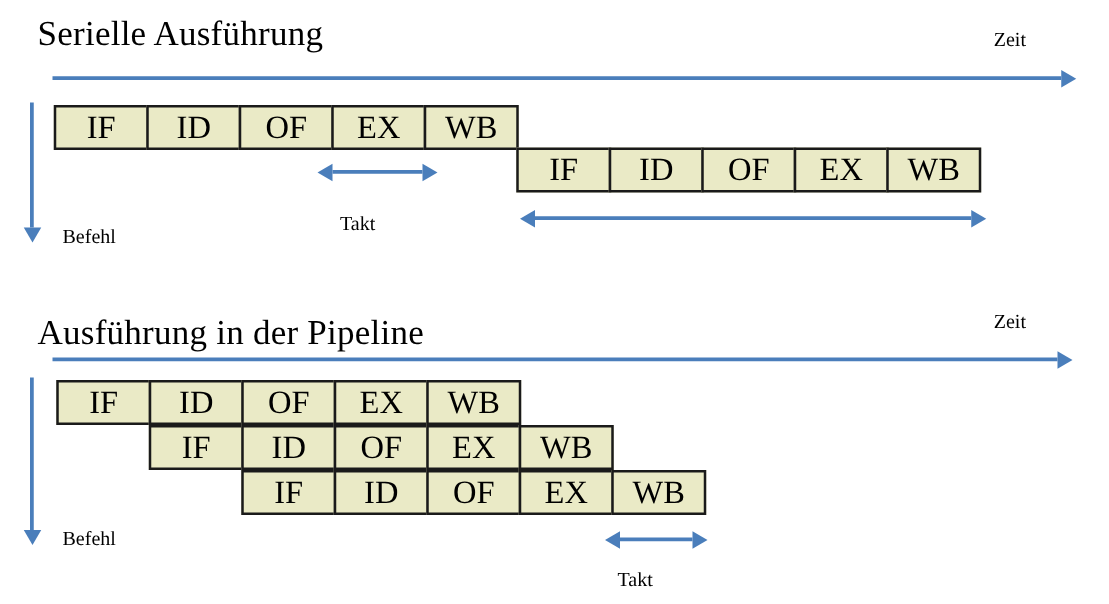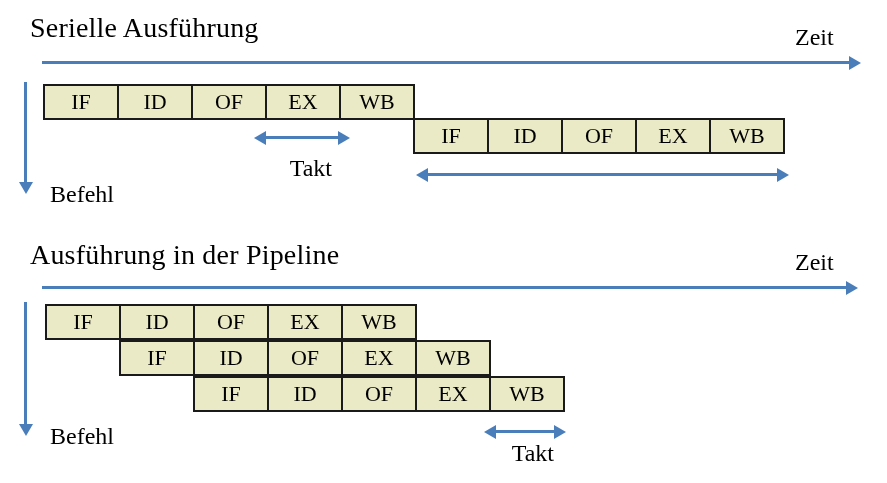--- a/index.html
+++ b/index.html
@@ -3,31 +3,31 @@
 <meta charset="utf-8">
 <style>
   html,body { margin:0; padding:0; background:#fff; }
   #canvas {
     position:relative; width:887px; height:483px; overflow:hidden;
     background:var(--background,#fff);
     font-family:Liberation Serif, serif;
     color:var(--text,#000);
   }
   .title { position:absolute; font-size:28px; letter-spacing:.2px; white-space:nowrap; }
-  .lbl   { position:absolute; font-size:24px; white-space:nowrap; }
-  .lbl.centered { text-align:right; }
+  .lbl   { position:absolute; font-size:16px; white-space:nowrap; }
+  .lbl.centered { text-align:left;margin-top:16px; }
 
   
   .prow { position:absolute; display:flex; }
   .cell {
     width:76px; height:36px; box-sizing:border-box; margin-left:-2px;
     border:2px solid var(--box-border,#1a1a1a);
     background:var(--box-fill,#eaeac6);
     display:flex; align-items:center; justify-content:center;
-    font-size:22px;
+    font-size:26px;
   }
   .cell:first-child { margin-left:0; }
 
   
   .h-arrow { position:absolute; height:3px; background:var(--accent-blue,#4a7ebb); }
   .head-e::after {
     content:''; position:absolute; right:-12px; top:50%; transform:translateY(-50%);
     border-style:solid; border-color:transparent; border-width:7px 0 7px 12px;
     border-left-color:var(--accent-blue,#4a7ebb);
   }
@@ -72,21 +72,21 @@
     <div class="cell">OF</div>
     <div class="cell">EX</div>
     <div class="cell">WB</div>
   </div>
 
   <div class="h-arrow head-e head-w" style="left:266px; top:136px; width:72px;"></div>
   <div class="lbl centered" style="left:272px; top:155px; width:60px;">Takt</div>
 
   <div class="h-arrow head-e head-w" style="left:428px; top:173px; width:349px;"></div>
 
-  <div class="title" style="left:30px; top:239px;">Ausführung in der Pipeline</div>
+  <div class="title" style="left:30px; top:251px;">Ausführung in der Pipeline</div>
 
   <div class="lbl" style="left:795px; top:249px;">Zeit</div>
 
   <div class="h-arrow head-e" style="left:42px; top:286px; width:804px;"></div>
 
   <div class="v-arrow" style="left:24px; top:302px; height:122px;"></div>
 
   <div class="lbl" style="left:50px; top:423px;">Befehl</div>
 
   <div class="prow" style="left:45px; top:304px;">

